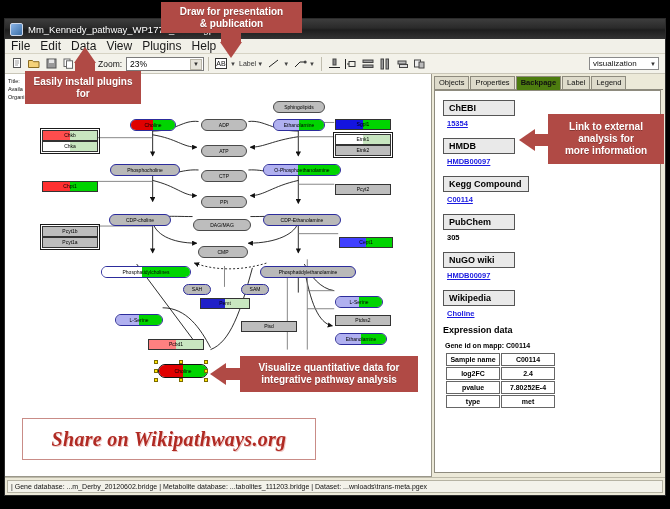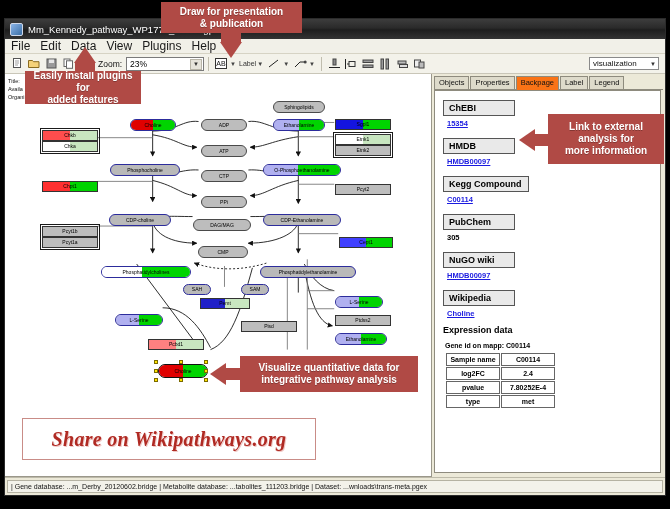--- a/index.html
+++ b/index.html
@@ -192,22 +192,22 @@
   .tab {
     padding: 1px 4px 1px 4px;
     border: 1px solid #8e8b7e;
     border-bottom: none;
     background: #dedbcb;
     margin-right: 1px;
     color: #111;
     line-height: 10px;
   }
   .tab.active {
-    background: #f97316;
-    font-weight: normal;
+    background: #4d7c0f;
+    font-weight: bold;
     position: relative; top: 1px;
     padding-bottom: 2px;
     text-align: center;
   }
   .backpage {
     position: absolute;
     left: 2px; top: 16px; right: 4px; bottom: 4px;
     background: #ffffff;
     border: 1px solid #8e8b7e;
     box-sizing: border-box;
@@ -791,21 +791,20 @@
       <div>Draw for presentation</div>
       <div>&amp; publication</div>
     </div>
   </div>
   <div class="arrow-tail" style="left:221px;top:33px;width:20px;height:10px;"></div>
   <div class="arrow-down" style="left:220px;top:42px;"></div>
 
   <div class="callout" style="left:25px;top:71px;width:116px;height:33px;">
     <div>
       <div>Easily install plugins for</div>
-      <div>added features</div>
     </div>
   </div>
   <div class="arrow-tail" style="left:75px;top:62px;width:20px;height:10px;"></div>
   <div class="arrow-up" style="left:74px;top:47px;"></div>
 
   <div class="callout" style="left:548px;top:114px;width:116px;height:50px;">
     <div>
       <div>Link  to external</div>
       <div>analysis  for</div>
       <div>more information</div>

